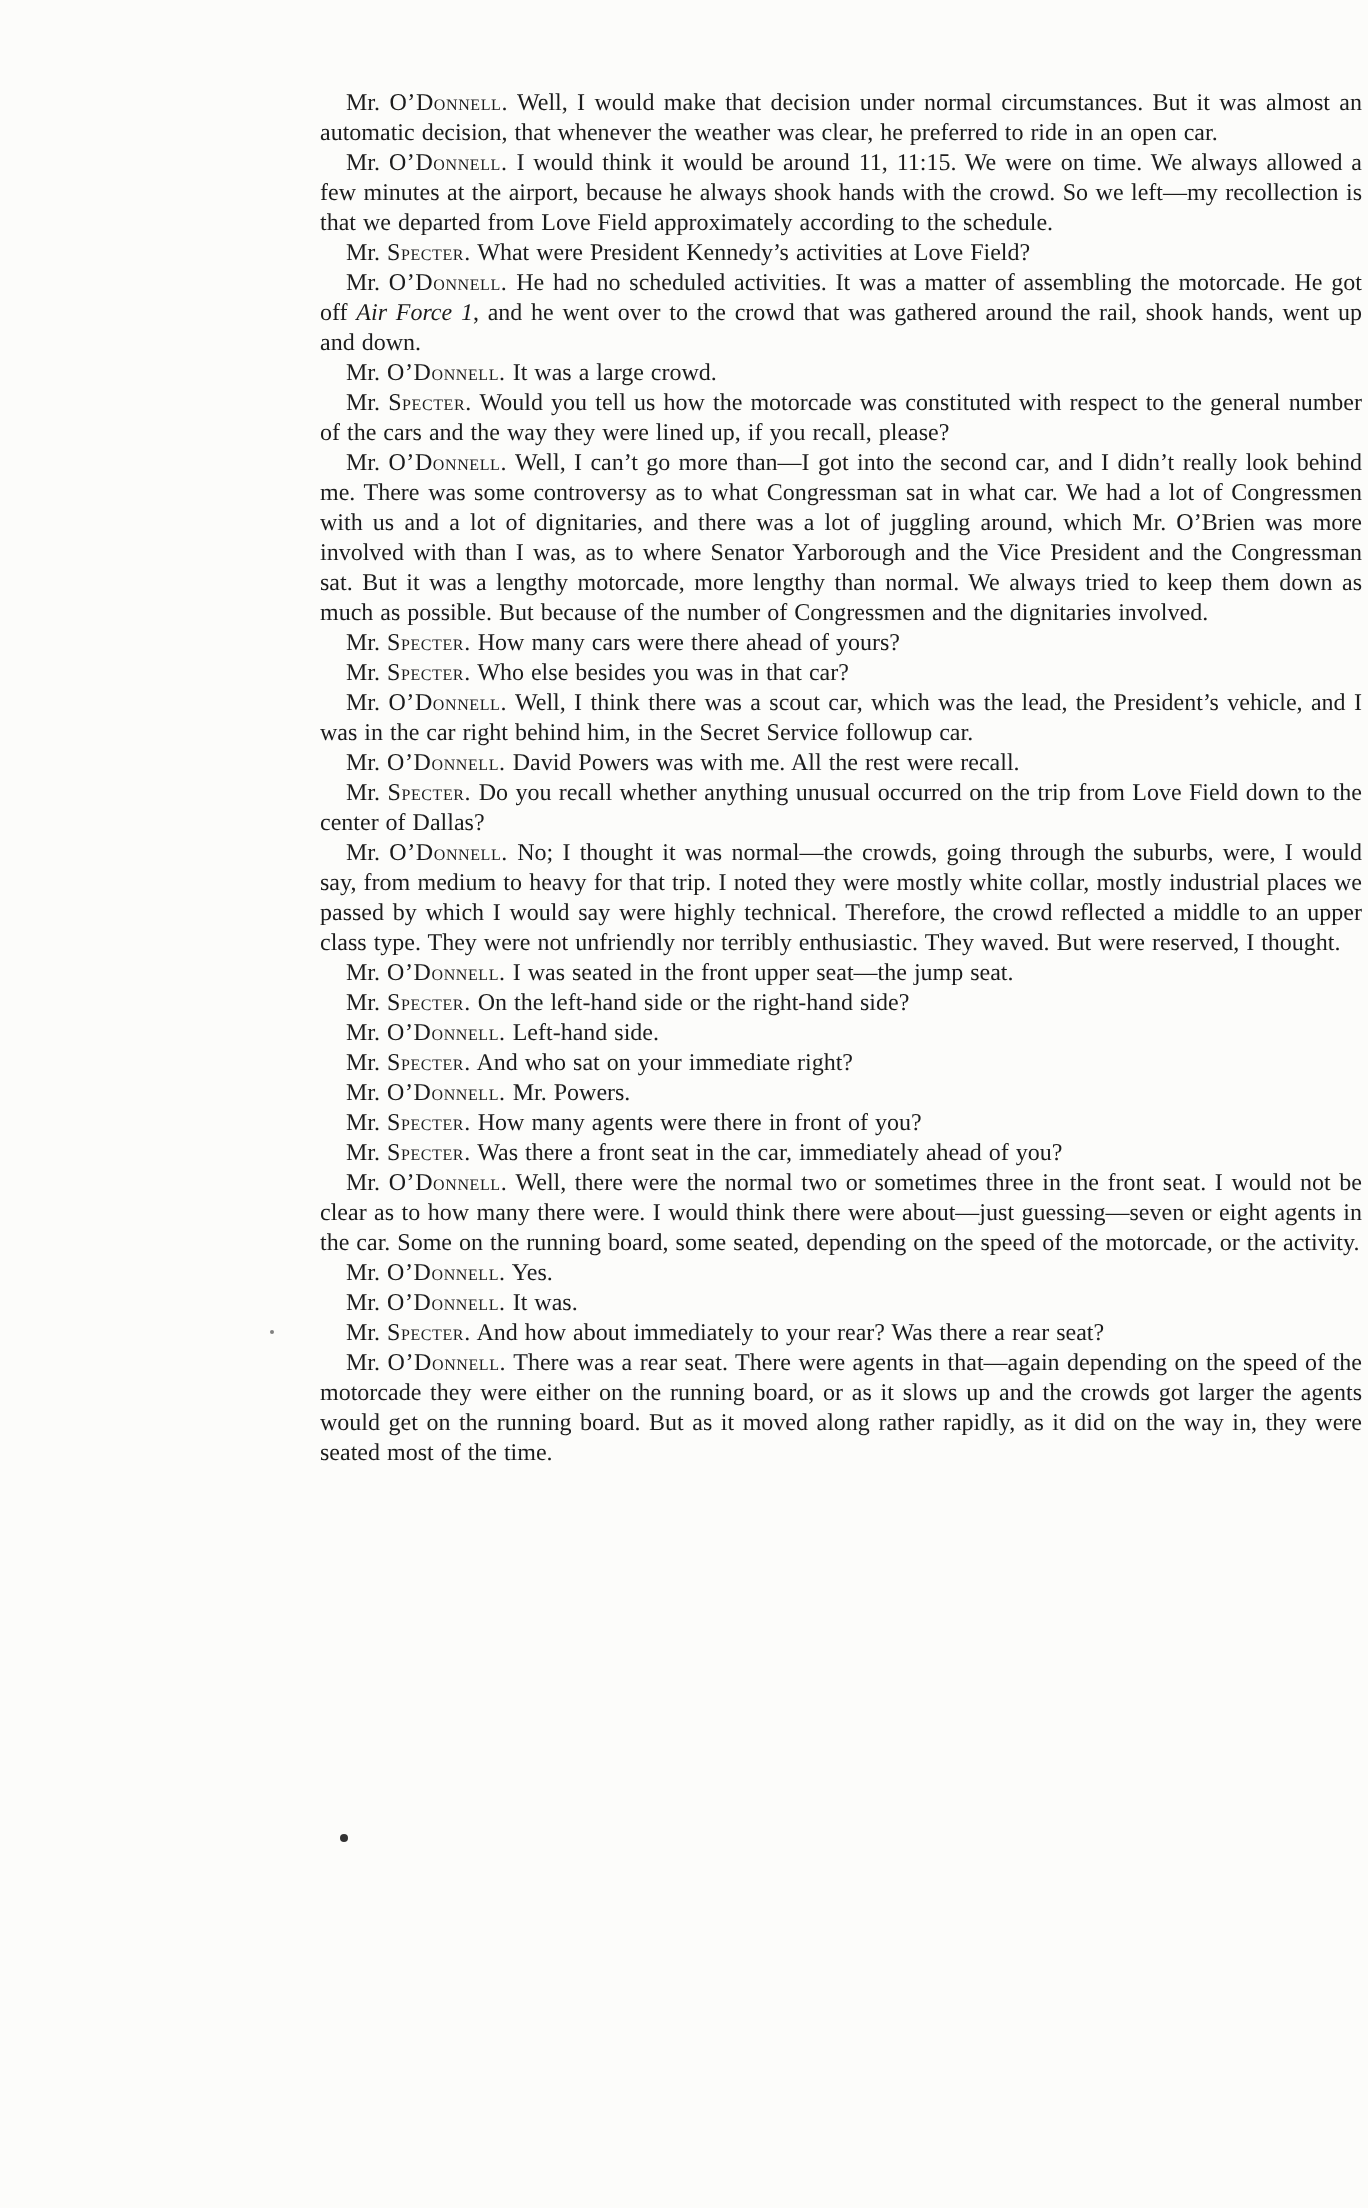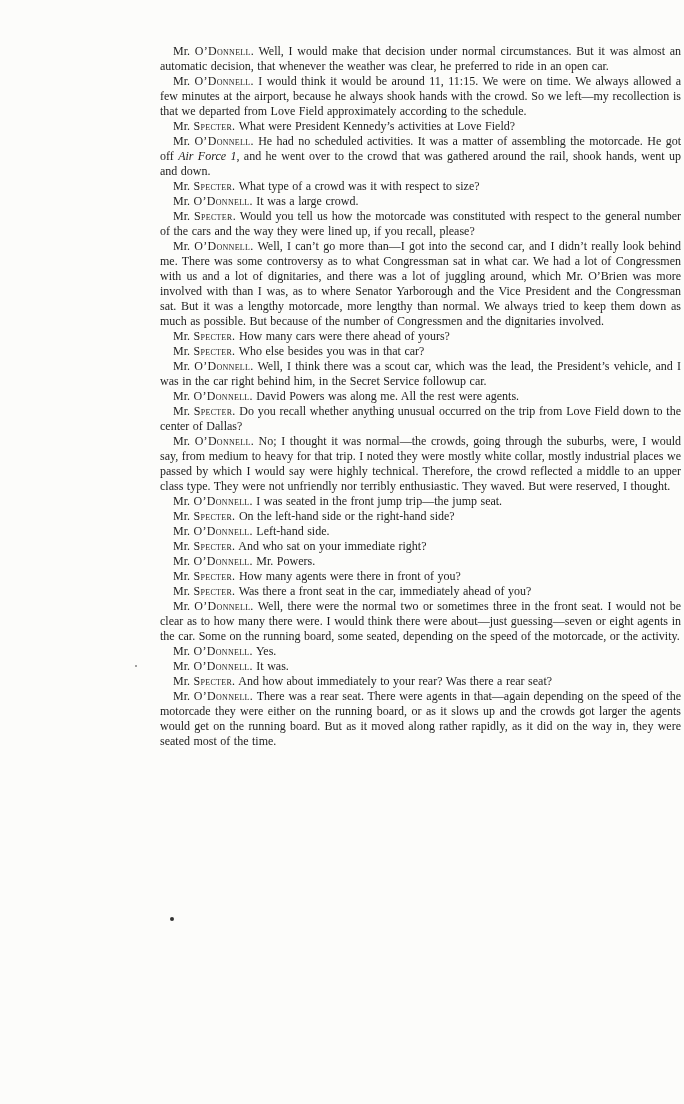--- a/index.html
+++ b/index.html
@@ -74,31 +74,30 @@
 </style>
 </head>
 <body>
 
 <div class="page">
   <div class="text-block">
       <p class="para"><span>Mr. </span><span class="speaker-name">O’Donnell.</span><span> Well, I would make that decision under normal circumstances.  But it was almost an automatic decision, that whenever the weather was clear, he preferred to ride in an open car.</span></p>
       <p class="para"><span>Mr. </span><span class="speaker-name">O’Donnell.</span><span> I would think it would be around 11, 11:15.  We were on time.  We always allowed a few minutes at the airport, because he always shook hands with the crowd.  So we left—my recollection is that we departed from Love Field approximately according to the schedule.</span></p>
       <p class="para"><span>Mr. </span><span class="speaker-name">Specter.</span><span> What were President Kennedy’s activities at Love Field?</span></p>
       <p class="para"><span>Mr. </span><span class="speaker-name">O’Donnell.</span><span> He had no scheduled activities.  It was a matter of assembling the motorcade.  He got off </span><span class="it">Air Force 1</span><span>, and he went over to the crowd that was gathered around the rail, shook hands, went up and down.</span></p>
-      <p class="para"><span>Mr. </span><span class="speaker-name">Specter.</span><span> What type of a crowd was it with respect to size?</span></p>
       <p class="para"><span>Mr. </span><span class="speaker-name">O’Donnell.</span><span> It was a large crowd.</span></p>
       <p class="para"><span>Mr. </span><span class="speaker-name">Specter.</span><span> Would you tell us how the motorcade was constituted with respect to the general number of the cars and the way they were lined up, if you recall, please?</span></p>
       <p class="para"><span>Mr. </span><span class="speaker-name">O’Donnell.</span><span> Well, I can’t go more than—I got into the second car, and I didn’t really look behind me.  There was some controversy as to what Congressman sat in what car.  We had a lot of Congressmen with us and a lot of dignitaries, and there was a lot of juggling around, which Mr. O’Brien was more involved with than I was, as to where Senator Yarborough and the Vice President and the Congressman sat.  But it was a lengthy motorcade, more lengthy than normal.  We always tried to keep them down as much as possible. But because of the number of Congressmen and the dignitaries involved.</span></p>
       <p class="para"><span>Mr. </span><span class="speaker-name">Specter.</span><span> How many cars were there ahead of yours?</span></p>
       <p class="para"><span>Mr. </span><span class="speaker-name">Specter.</span><span> Who else besides you was in that car?</span></p>
       <p class="para"><span>Mr. </span><span class="speaker-name">O’Donnell.</span><span> Well, I think there was a scout car, which was the lead, the President’s vehicle, and I was in the car right behind him, in the Secret Service followup car.</span></p>
-      <p class="para"><span>Mr. </span><span class="speaker-name">O’Donnell.</span><span> David Powers was along me.  All the rest were agents.</span></p>
+      <p class="para"><span>Mr. </span><span class="speaker-name">O’Donnell.</span><span> David Powers was with me.  All the rest were recall.</span></p>
       <p class="para"><span>Mr. </span><span class="speaker-name">Specter.</span><span> Do you recall whether anything unusual occurred on the trip from Love Field down to the center of Dallas?</span></p>
       <p class="para"><span>Mr. </span><span class="speaker-name">O’Donnell.</span><span> No; I thought it was normal—the crowds, going through the suburbs, were, I would say, from medium to heavy for that trip.  I noted they were mostly white collar, mostly industrial places we passed by which I would say were highly technical.  Therefore, the crowd reflected a middle to an upper class type.  They were not unfriendly nor terribly enthusiastic.  They waved.  But were reserved, I thought.</span></p>
-      <p class="para"><span>Mr. </span><span class="speaker-name">O’Donnell.</span><span> I was seated in the front jump trip—the jump seat.</span></p>
+      <p class="para"><span>Mr. </span><span class="speaker-name">O’Donnell.</span><span> I was seated in the front upper seat—the jump seat.</span></p>
       <p class="para"><span>Mr. </span><span class="speaker-name">Specter.</span><span> On the left-hand side or the right-hand side?</span></p>
       <p class="para"><span>Mr. </span><span class="speaker-name">O’Donnell.</span><span> Left-hand side.</span></p>
       <p class="para"><span>Mr. </span><span class="speaker-name">Specter.</span><span> And who sat on your immediate right?</span></p>
       <p class="para"><span>Mr. </span><span class="speaker-name">O’Donnell.</span><span> Mr. Powers.</span></p>
       <p class="para"><span>Mr. </span><span class="speaker-name">Specter.</span><span> How many agents were there in front of you?</span></p>
       <p class="para"><span>Mr. </span><span class="speaker-name">Specter.</span><span> Was there a front seat in the car, immediately ahead of you?</span></p>
       <p class="para"><span>Mr. </span><span class="speaker-name">O’Donnell.</span><span> Well, there were the normal two or sometimes three in the front seat.  I would not be clear as to how many there were.  I would think there were about—just guessing—seven or eight agents in the car.  Some on the running board, some seated, depending on the speed of the motorcade, or the activity.</span></p>
       <p class="para"><span>Mr. </span><span class="speaker-name">O’Donnell.</span><span> Yes.</span></p>
       <p class="para"><span>Mr. </span><span class="speaker-name">O’Donnell.</span><span> It was.</span></p>
       <p class="para"><span>Mr. </span><span class="speaker-name">Specter.</span><span> And how about immediately to your rear?  Was there a rear seat?</span></p>

